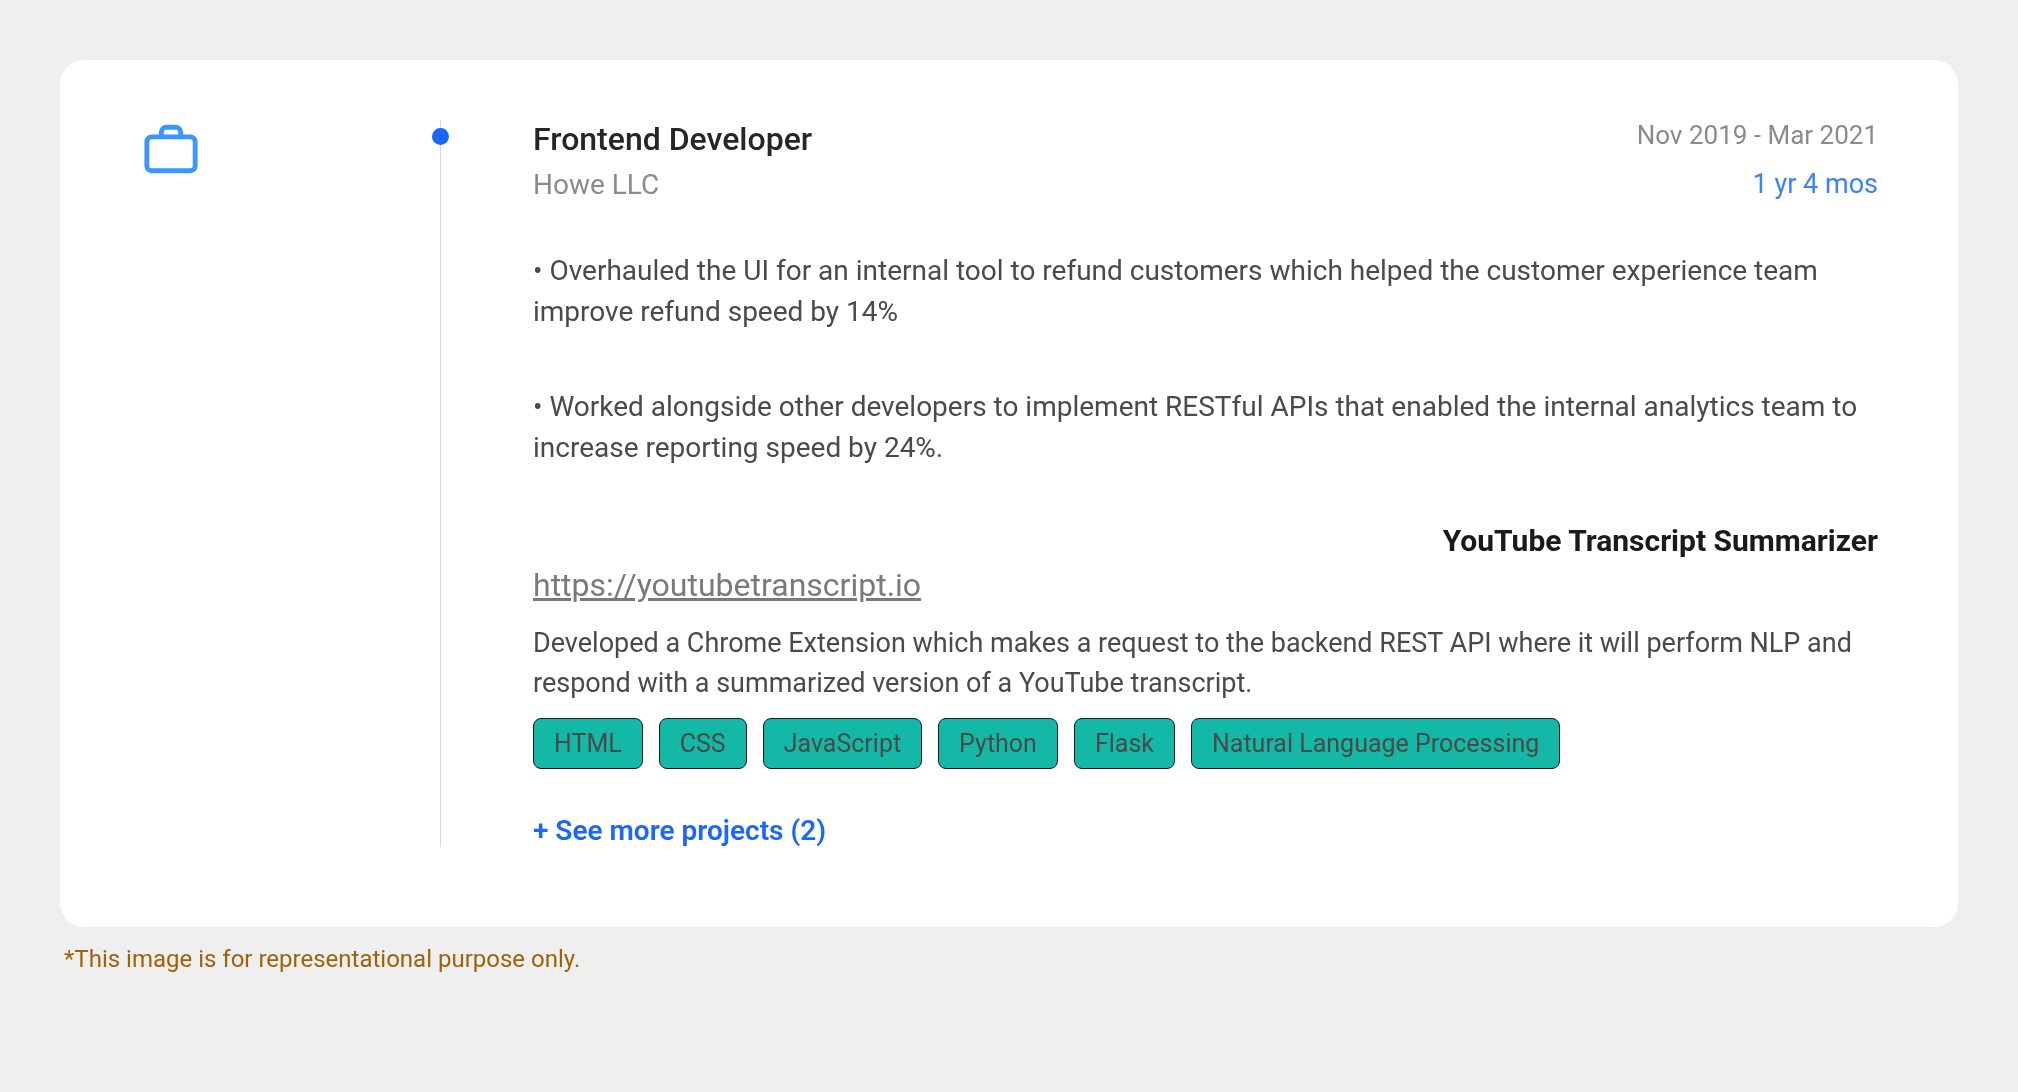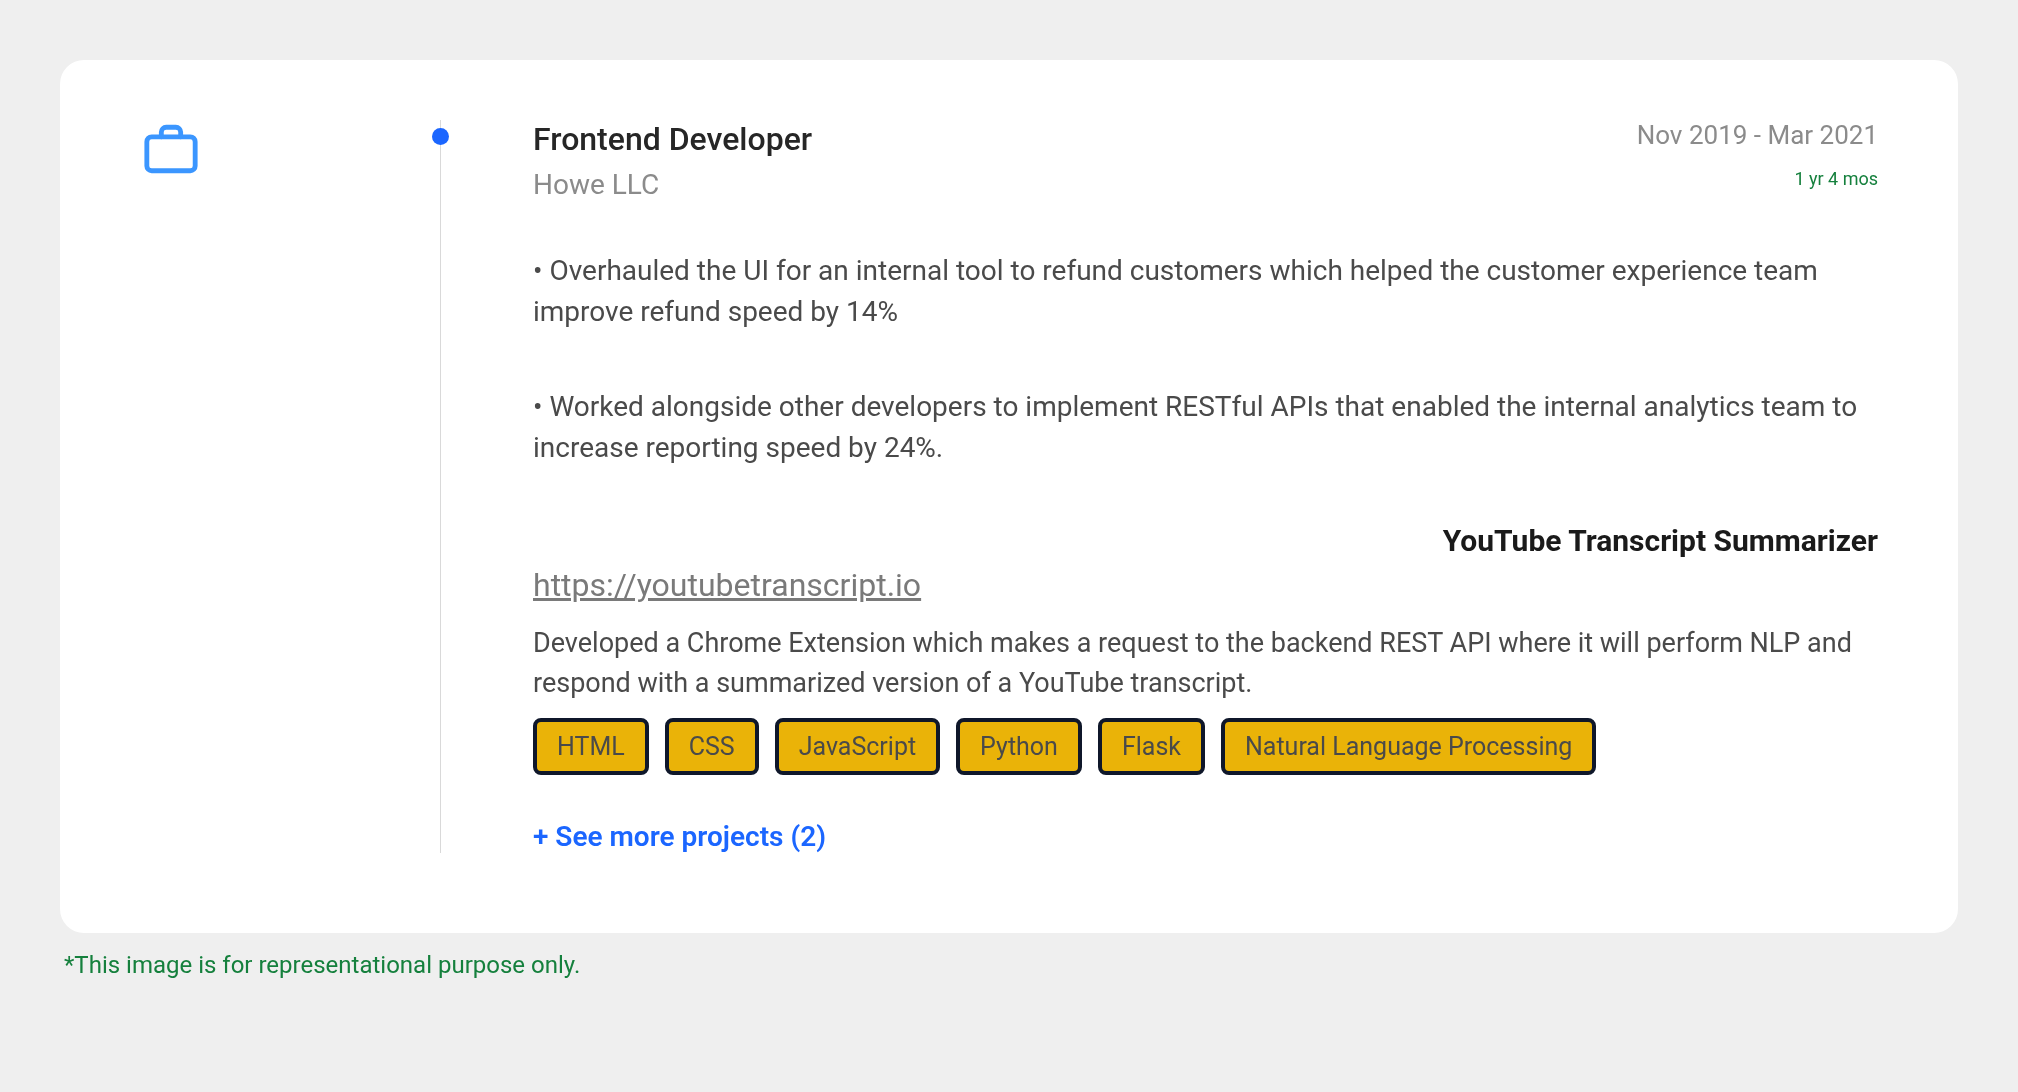--- a/index.html
+++ b/index.html
@@ -71,22 +71,22 @@
       display: flex;
       justify-content: space-between;
       align-items: flex-start;
       margin-bottom: 50px;
     }
     .job-company {
       color: #8b8b8b;
       font-size: 28px;
     }
     .job-duration {
-      color: #15803d;
-      font-size: 18px;
+      color: #3b82f6;
+      font-size: 27px;
       text-align: right;
     }
     .bullet-list {
       margin-bottom: 55px;
     }
     .bullet-item {
       color: #4a4a4a;
       font-size: 28px;
       line-height: 1.45;
       margin-bottom: 55px;
@@ -114,35 +114,35 @@
       line-height: 1.45;
       margin-bottom: 15px;
     }
     .tags {
       display: flex;
       flex-wrap: wrap;
       gap: 16px;
       margin-bottom: 45px;
     }
     .tag {
-      border: 4px solid #0f172a;
+      border: 1px solid #0f172a;
       border-radius: 8px;
       padding: 10px 20px;
       font-size: 25px;
       color: #4a4a4a;
-      background: #eab308;
+      background: #14b8a6;
     }
     .see-more {
       color: #1b66ff;
       font-size: 28px;
       font-weight: 600;
       cursor: pointer;
     }
     .disclaimer {
-      color: #15803d;
+      color: #a16207;
       font-size: 24px;
       margin-top: 18px;
       margin-left: 4px;
     }
   </style>
 </head>
 <body>
 
 <div class="card">
   <div class="sidebar">

